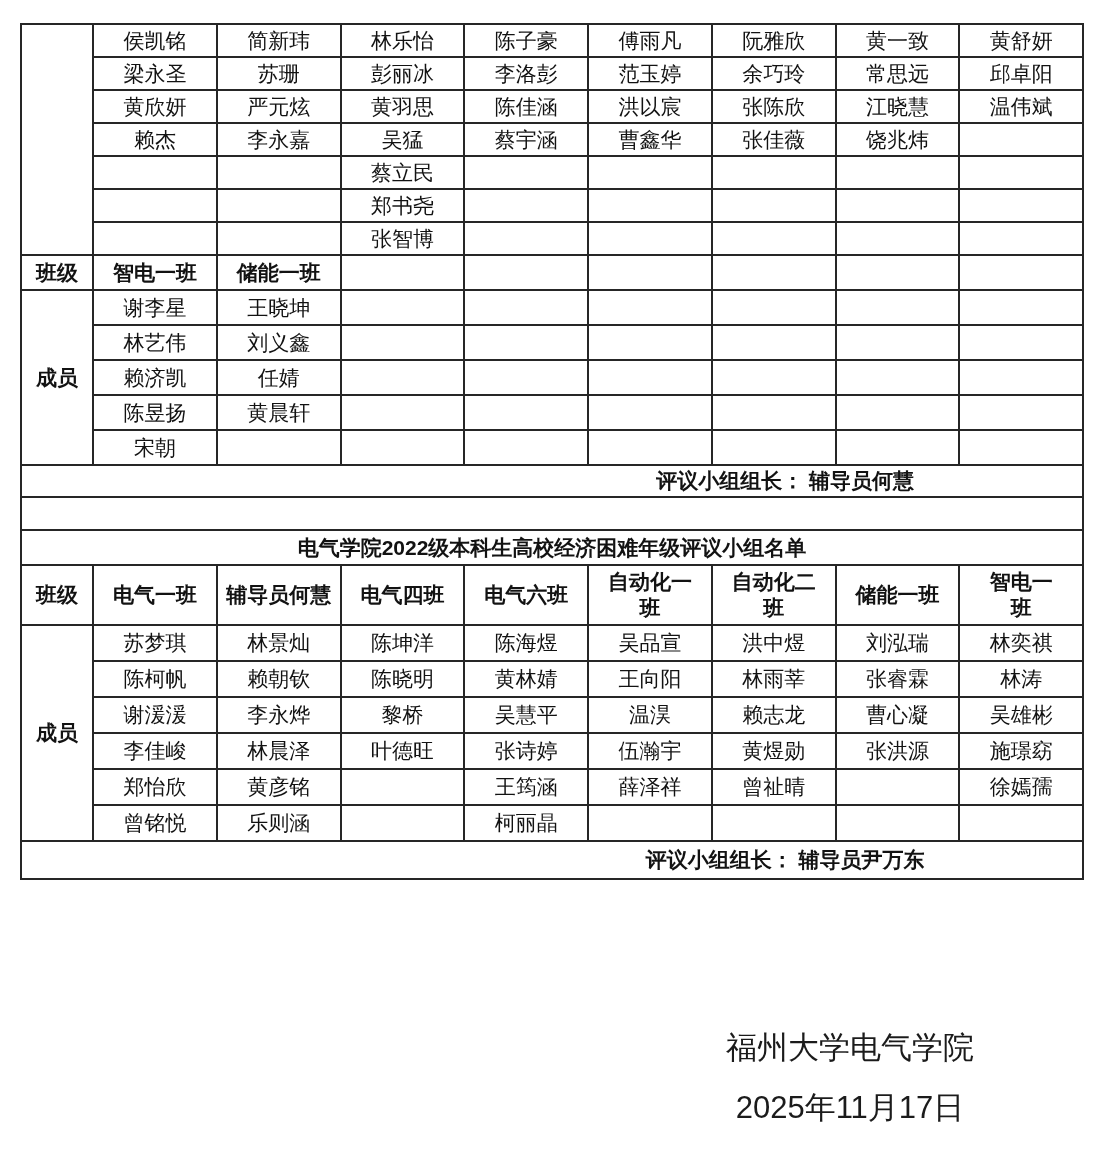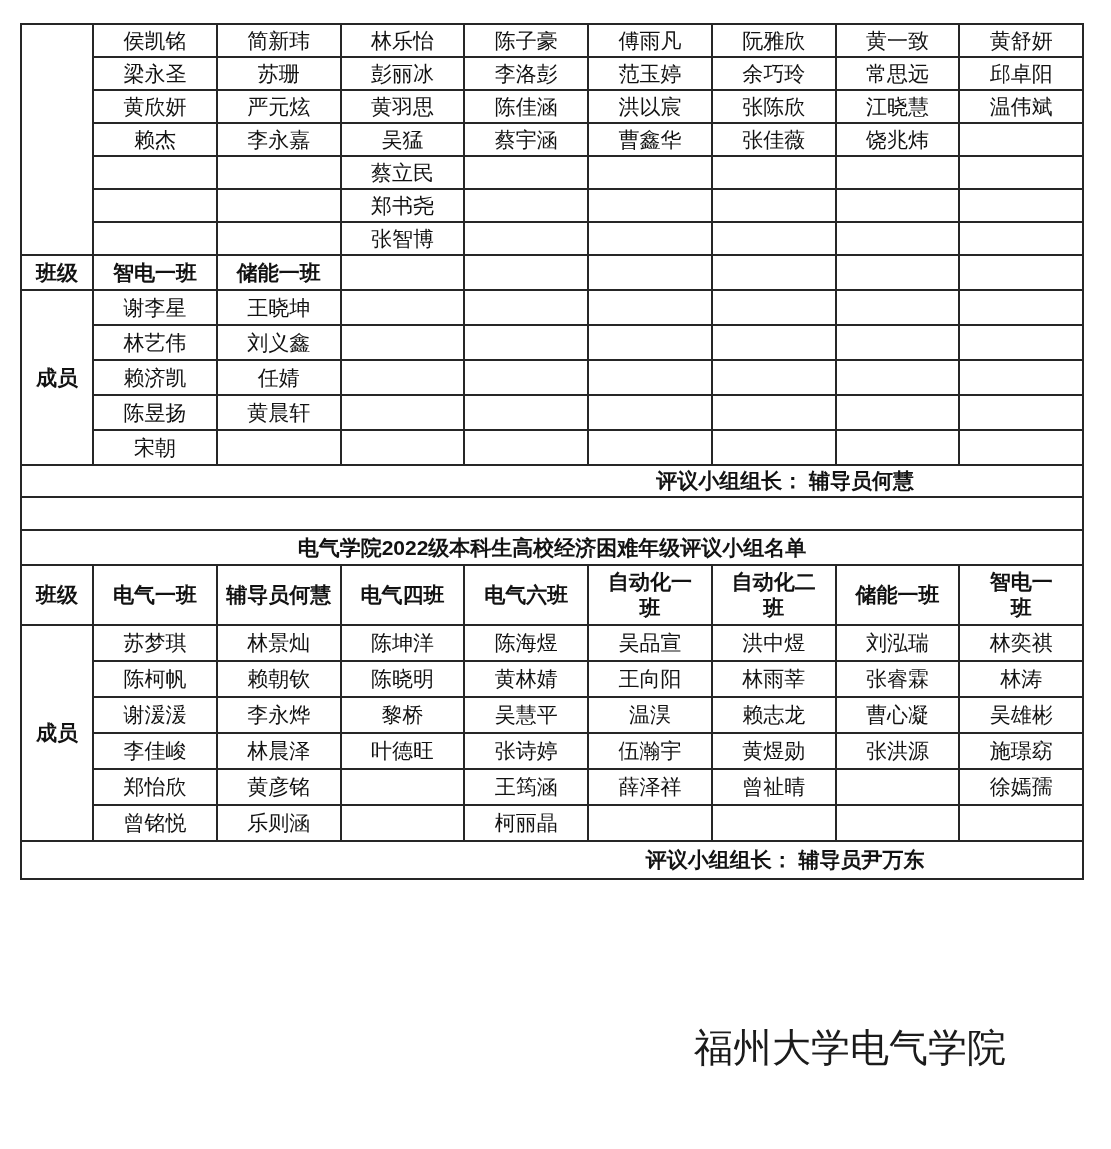--- a/index.html
+++ b/index.html
@@ -80,21 +80,21 @@
     top: 50%;
     transform: translate(-50%, -50%);
     white-space: nowrap;
   }
   .signature {
     position: absolute;
     left: 615px;
     top: 1018px;
     width: 470px;
     text-align: center;
-    font-size: 39px;
+    font-size: 31px;
     color: #1b1b1b;
   }
   .signature .sig-line {
     line-height: 60px;
     white-space: nowrap;
   }
 </style>
 </head>
 <body>
 
@@ -351,13 +351,14 @@
       <td class="totals-cell" colspan="9">
         <span class="tot-left">总数： 41人</span>
         <span class="tot-right">评议小组组长： 辅导员尹万东</span>
       </td>
     </tr>
   </tbody>
 </table>
 
 <div class="signature">
   <div class="sig-line">福州大学电气学院</div>
+  <div class="sig-line">2025年11月17日</div>
 </div>
 
 </body></html>

